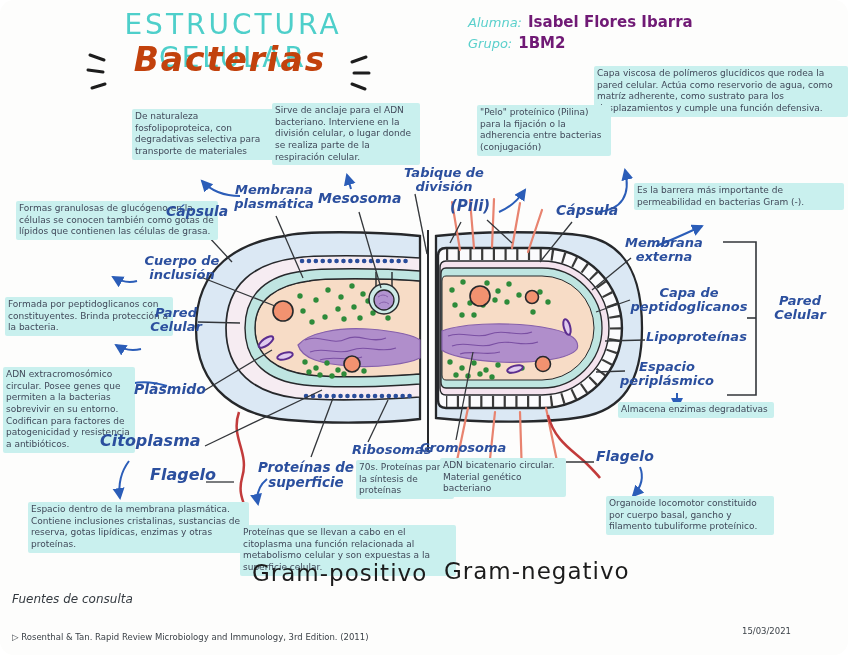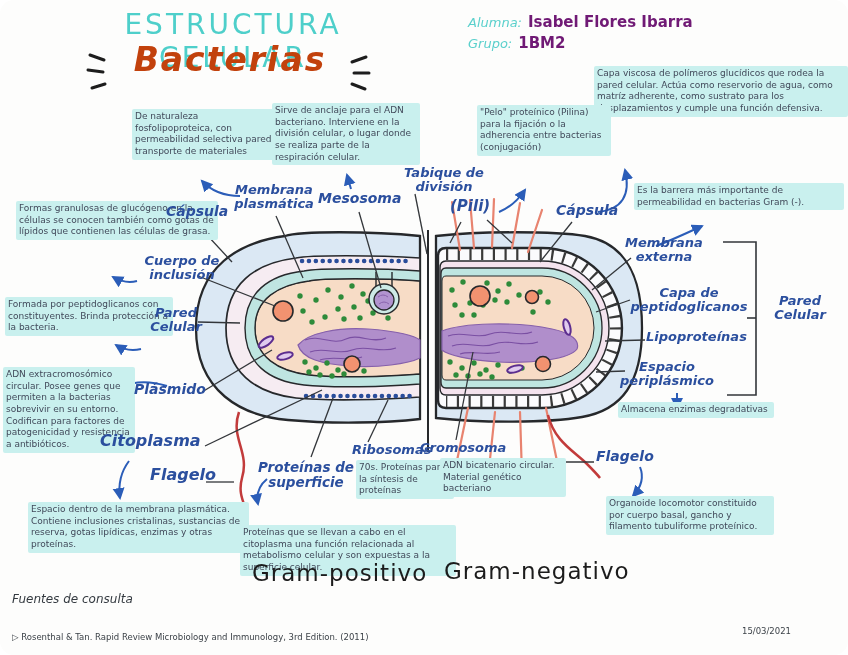--- a/index.html
+++ b/index.html
@@ -225,21 +225,21 @@
 <div class="txt title2" style="left:108px;top:40px;width:244px;">Bacterias</div>
 
 <div class="txt" style="left:468px;top:12px;">
   <span class="hdr-label">Alumna:</span><span class="hdr-value">Isabel Flores Ibarra</span>
 </div>
 <div class="txt" style="left:468px;top:33px;">
   <span class="hdr-label">Grupo:</span><span class="hdr-value">1BM2</span>
 </div>
 
 <div class="txt note" style="left:594px;top:66px;width:248px;">Capa viscosa de polímeros glucídicos que rodea la pared celular. Actúa como reservorio de agua, como matríz adherente, como sustrato para los desplazamientos y cumple una función defensiva.</div>
-<div class="txt note" style="left:132px;top:109px;width:142px;">De naturaleza fosfolipoproteica, con permeabilidad selectiva pared transporte de materiales</div>
+<div class="txt note" style="left:132px;top:109px;width:142px;">De naturaleza fosfolipoproteica, con degradativas selectiva para transporte de materiales</div>
 <div class="txt note" style="left:272px;top:103px;width:142px;">Sirve de anclaje para el ADN bacteriano. Interviene en la división celular, o lugar donde se realiza parte de la respiración celular.</div>
 <div class="txt note" style="left:477px;top:105px;width:128px;">"Pelo" proteínico (Pilina) para la fijación o la adherencia entre bacterias (conjugación)</div>
 <div class="txt note" style="left:16px;top:201px;width:196px;">Formas granulosas de glucógeno en la células se conocen también como gotas de lípidos que contienen las células de grasa.</div>
 <div class="txt note" style="left:5px;top:297px;width:162px;">Formada por peptidoglicanos con constituyentes. Brinda protección a la bacteria.</div>
 <div class="txt note" style="left:3px;top:367px;width:126px;">ADN extracromosómico circular. Posee genes que permiten a la bacterias sobrevivir en su entorno. Codifican para factores de patogenicidad y resistencia a antibióticos.</div>
 <div class="txt note" style="left:28px;top:502px;width:215px;">Espacio dentro de la membrana plasmática. Contiene inclusiones cristalinas, sustancias de reserva, gotas lipídicas, enzimas y otras proteínas.</div>
 <div class="txt note" style="left:240px;top:502px;width:210px;margin-top:23px;">Proteínas que se llevan a cabo en el citoplasma una función relacionada al metabolismo celular y son expuestas a la superficie celular.</div>
 <div class="txt note" style="left:356px;top:460px;width:92px;">70s. Proteínas para la síntesis de proteínas</div>
 <div class="txt note" style="left:440px;top:458px;width:120px;">ADN bicatenario circular. Material genético bacteriano</div>
 <div class="txt note" style="left:634px;top:183px;width:204px;">Es la barrera más importante de permeabilidad en bacterias Gram (-).</div>

